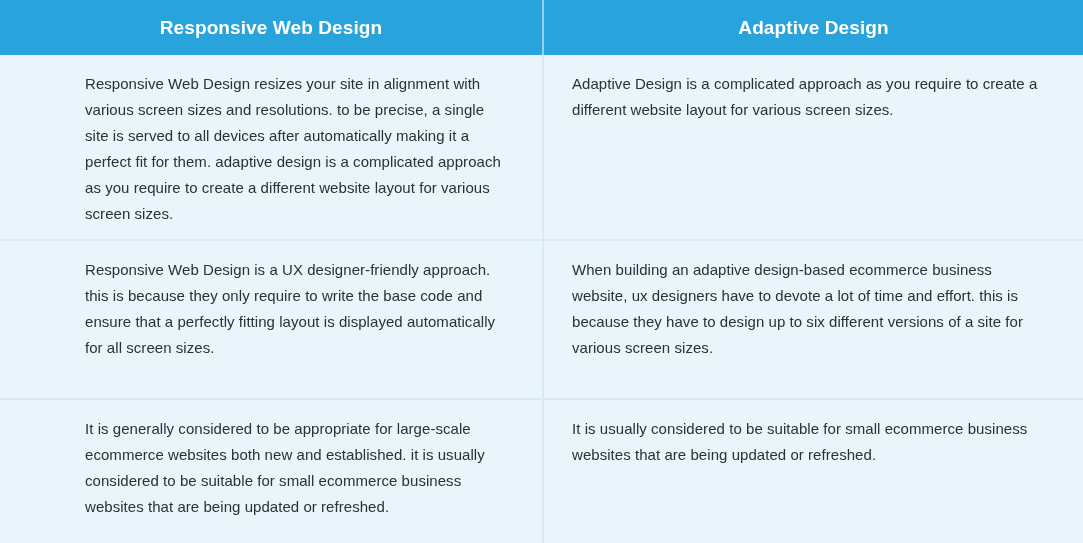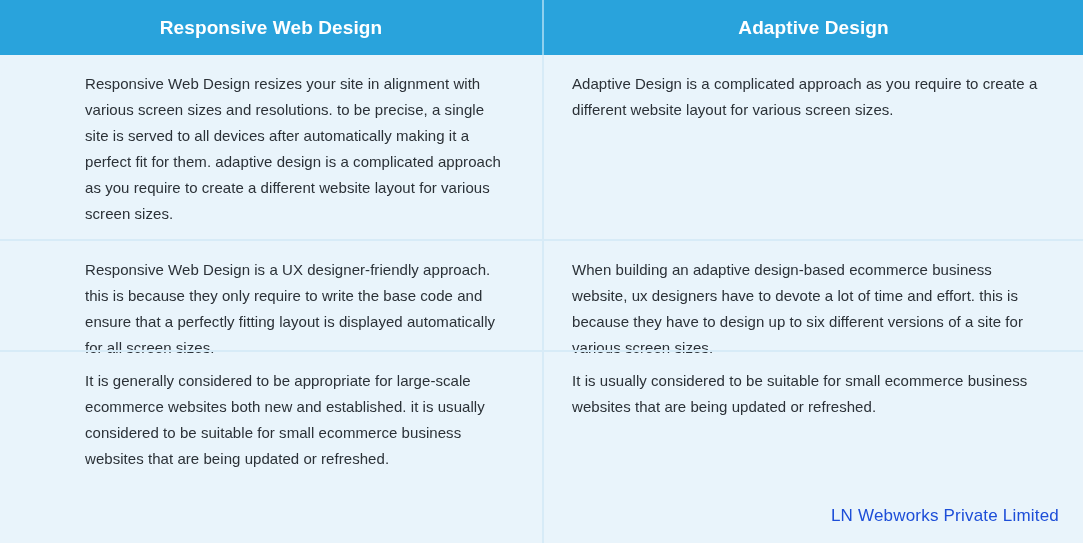--- a/index.html
+++ b/index.html
@@ -61,21 +61,21 @@
     position: relative;
     border-radius: 28px;
   }
 
   .table-row {
     display: flex;
     position: relative;
     box-sizing: border-box;
   }
   .table-row.row-0 { height: 184px; }
-  .table-row.row-1 { height: 111px; }
+  .table-row.row-1 { height: 159px; }
   .table-row.row-2 { height: 202px; }
 
   .table-row + .table-row { border-top: 2px solid #d7ebf7; }
 
   .body-cell {
     box-sizing: border-box;
     position: relative;
   }
   .body-cell.col-left {
     width: 542px;

